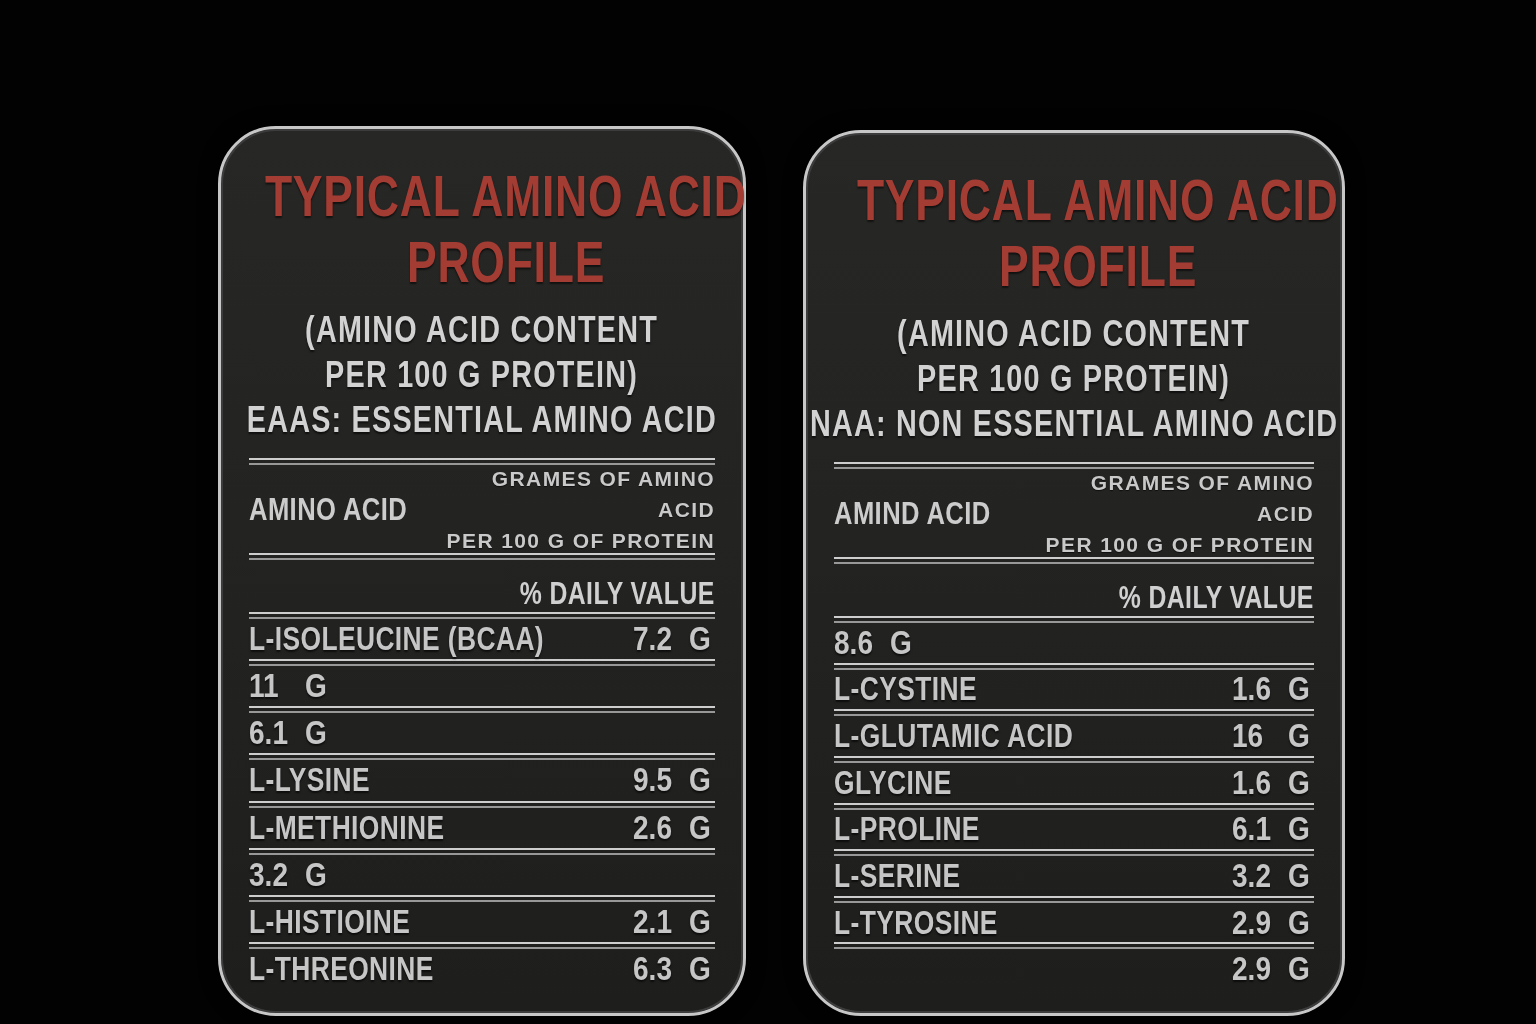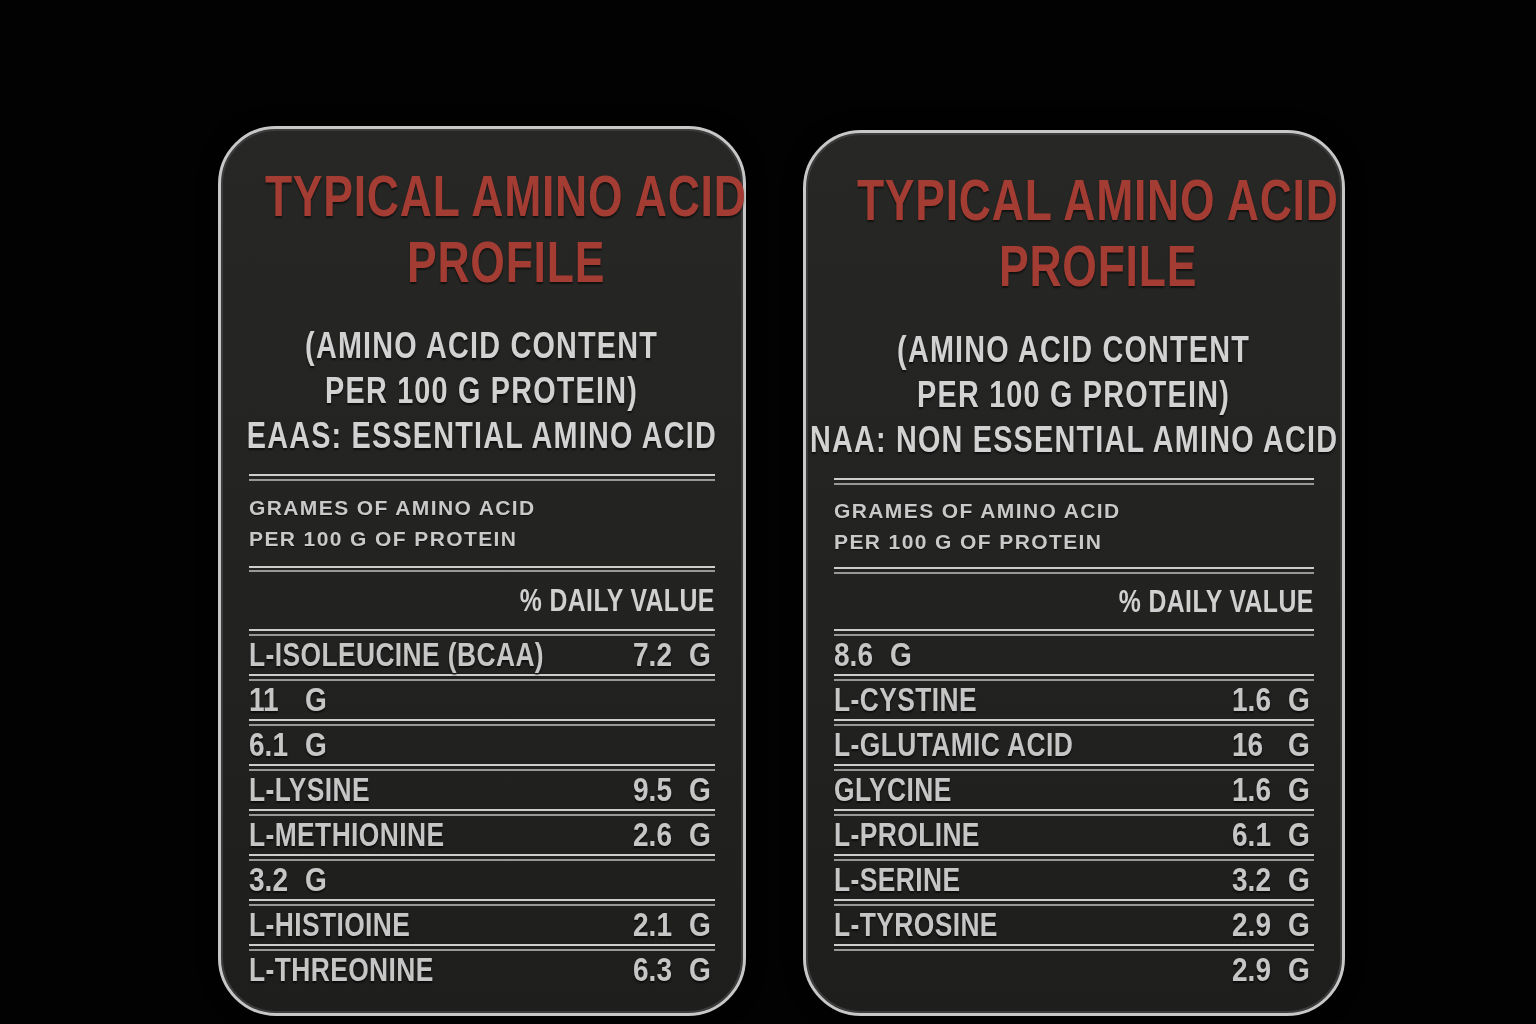--- a/index.html
+++ b/index.html
@@ -35,21 +35,21 @@
   .title-block{margin-top:34px;margin-left:48px;}
   .title-line{line-height:66px;}
   .title-line .cond{
     font-size:57px;
     letter-spacing:1px;
     color:#a33c33;
     transform:scaleX(.78);
     transform-origin:50% 50%;
     text-shadow:0 2px 2px rgba(0,0,0,.55);
   }
-  .subtitle-block{margin-top:28px;}
+  .subtitle-block{margin-top:12px;}
   .subtitle-line{line-height:45px;}
   .subtitle-line .cond{
     font-size:36px;
     letter-spacing:1.5px;
     color:#d2d2d2;
     transform:scaleX(.80);
     transform-origin:50% 50%;
     text-shadow:0 2px 2px rgba(0,0,0,.6);
   }
   .sep{
@@ -66,32 +66,32 @@
     justify-content:space-between;
   }
   .col-head-left .cond{
     font-size:32px;
     letter-spacing:.5px;
     color:#cccccc;
     transform:scaleX(.8);
     transform-origin:0 50%;
   }
   .col-head-right{
-    text-align:left;
+    text-align:right;
     font-weight:bold;
     font-size:21px;
     letter-spacing:1.4px;
     line-height:31px;
     color:#c9c9c9;
     text-shadow:0 1px 1px rgba(0,0,0,.6);
   }
   .daily-row{
-    height:59px;
-    display:flex;
-    align-items:center;
+    height:52px;
+    display:flex;
+    align-items:flex-end;
     justify-content:flex-end;
   }
   .daily-row .cond{
     font-size:31px;
     letter-spacing:.5px;
     color:#d0d0d0;
     transform:scaleX(.8);
     transform-origin:100% 50%;
   }
   .rows{
@@ -153,20 +153,21 @@
       </div>
     <div class="cline subtitle-line">
         <span class="cond">PER 100 G PROTEIN)</span>
       </div>
     <div class="cline subtitle-line">
         <span class="cond">EAAS: ESSENTIAL AMINO ACID</span>
       </div>
   </div>
   <div class="sep sep-top"></div>
   <div class="table-head">
+    <div class="col-head-left"><span class="cond">AMINO ACID</span></div>
     <div class="col-head-right">
       <div>GRAMES OF AMINO ACID</div>
       <div>PER 100 G OF PROTEIN</div>
     </div>
   </div>
   <div class="sep"></div>
   <div class="daily-row">
     <span class="cond">% DAILY VALUE</span>
   </div>
   <div class="sep"></div>
@@ -233,20 +234,21 @@
       </div>
     <div class="cline subtitle-line">
         <span class="cond">PER 100 G PROTEIN)</span>
       </div>
     <div class="cline subtitle-line">
         <span class="cond">NAA: NON ESSENTIAL AMINO ACID</span>
       </div>
   </div>
   <div class="sep sep-top"></div>
   <div class="table-head">
+    <div class="col-head-left"><span class="cond">AMIND ACID</span></div>
     <div class="col-head-right">
       <div>GRAMES OF AMINO ACID</div>
       <div>PER 100 G OF PROTEIN</div>
     </div>
   </div>
   <div class="sep"></div>
   <div class="daily-row">
     <span class="cond">% DAILY VALUE</span>
   </div>
   <div class="sep"></div>

